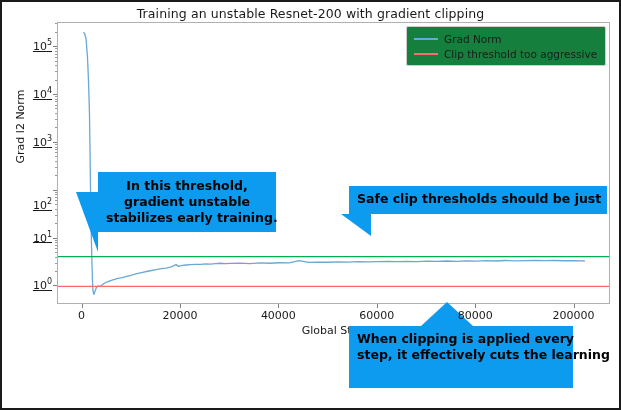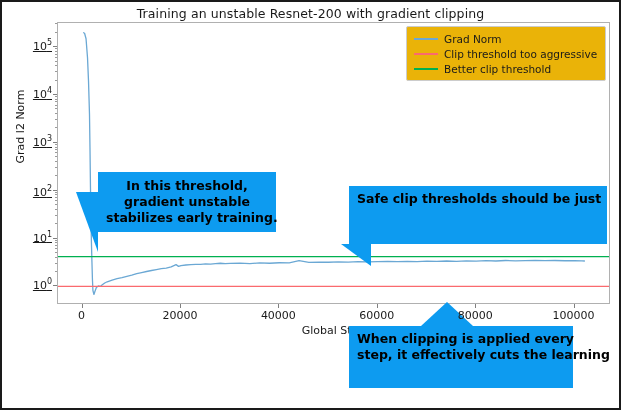--- a/index.html
+++ b/index.html
@@ -116,21 +116,21 @@
     text-align: center;
     font-size: 11px;
     color: #1a1a1a;
   }
   
   #legend {
     position: absolute;
     left: 404px;
     top: 24px;
     width: 200px;
-    background: #eab308;
+    background: #15803d;
     border: 1px solid #cccccc;
     border-radius: 2px;
     padding: 4px 5px 4px 5px;
     box-sizing: border-box;
   }
   .legend-row {
     display: flex;
     align-items: center;
     height: 15px;
   }
@@ -167,21 +167,21 @@
     width: 178px; height: 60px;
     padding-top: 6px;
   }
   #callout-1 .callout-tail {
     left: -22px; bottom: -20px;
     border-left: 22px solid transparent;
     border-top: 60px solid #0d9bf0;
   }
   #callout-2 {
     left: 347px; top: 184px;
-    width: 258px; height: 58px;
+    width: 258px; height: 28px;
     padding-top: 5px;
   }
   #callout-2 .callout-tail {
     left: -8px; bottom: -22px;
     border-right: 30px solid #0d9bf0;
     border-bottom: 22px solid transparent;
   }
   #callout-3 {
     left: 347px; top: 324px;
     width: 224px; height: 62px;
@@ -198,21 +198,21 @@
 <body>
 
 <div id="screenshot">
   <div id="figure">
 
     <div id="chart-title">Training an unstable Resnet-200 with gradient clipping</div>
 
     <div id="ytick-holder">
         <div class="ytick-label" style="top: 275.407px;">10<sup>0</sup></div>
         <div class="ytick-label" style="top: 227.56px;">10<sup>1</sup></div>
-        <div class="ytick-label" style="top: 182px;">10<sup>2</sup></div>
+        <div class="ytick-label" style="top: 195px;">10<sup>2</sup></div>
         <div class="ytick-label" style="top: 131.865px;">10<sup>3</sup></div>
         <div class="ytick-label" style="top: 84.0175px;">10<sup>4</sup></div>
         <div class="ytick-label" style="top: 36.1701px;">10<sup>5</sup></div>
       </div>
 
     <div id="ylabel">Grad l2 Norm</div>
     <div id="xlabel">Global Step</div>
 
     <div id="plot-area">
       <svg id="plot-svg" width="551" height="280" viewBox="0 0 551 280">
@@ -223,24 +223,20 @@
     </div>
 
     <div id="legend">
       <div class="legend-row">
         <span class="legend-swatch" style="background:#6ba8d4"></span>
         <span class="legend-text">Grad Norm</span>
       </div>
       <div class="legend-row">
         <span class="legend-swatch" style="background:#fa6a6e"></span>
         <span class="legend-text">Clip threshold too aggressive</span>
-      </div>
-      <div class="legend-row">
-        <span class="legend-swatch" style="background:#00b050"></span>
-        <span class="legend-text">Better clip threshold</span>
       </div>
     </div>
 
     <div class="callout" id="callout-1">
       <span class="callout-tail"></span>
       <span class="callout-line">In this threshold,</span>
       <span class="callout-line">gradient unstable</span>
       <span class="callout-line">stabilizes early training.</span>
     </div>
 
@@ -307,15 +303,15 @@
       <div class="xtick-label" style="left: 79.5982px;">0</div>
       <div class="xtick-major" style="left: 177.991px;"></div>
       <div class="xtick-label" style="left: 177.991px;">20000</div>
       <div class="xtick-major" style="left: 276.384px;"></div>
       <div class="xtick-label" style="left: 276.384px;">40000</div>
       <div class="xtick-major" style="left: 374.777px;"></div>
       <div class="xtick-label" style="left: 374.777px;">60000</div>
       <div class="xtick-major" style="left: 473.17px;"></div>
       <div class="xtick-label" style="left: 473.17px;">80000</div>
       <div class="xtick-major" style="left: 571.562px;"></div>
-      <div class="xtick-label" style="left: 571.562px;">100000</div>
+      <div class="xtick-label" style="left: 571.562px;">200000</div>
     </div>
 </div>
 
 </body></html>

